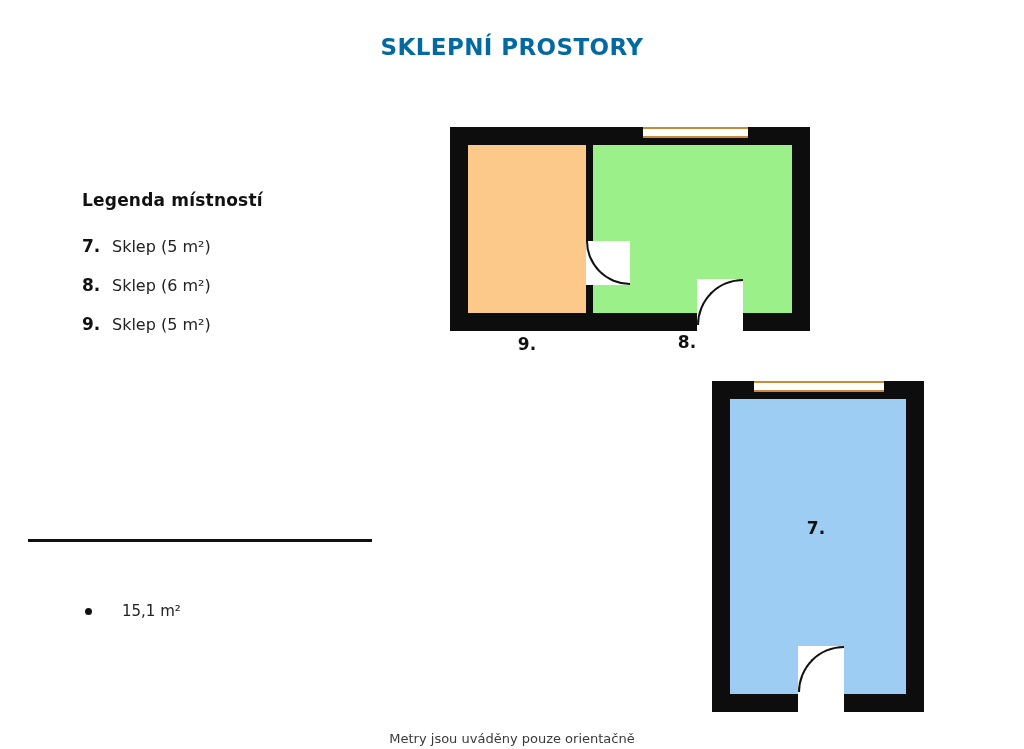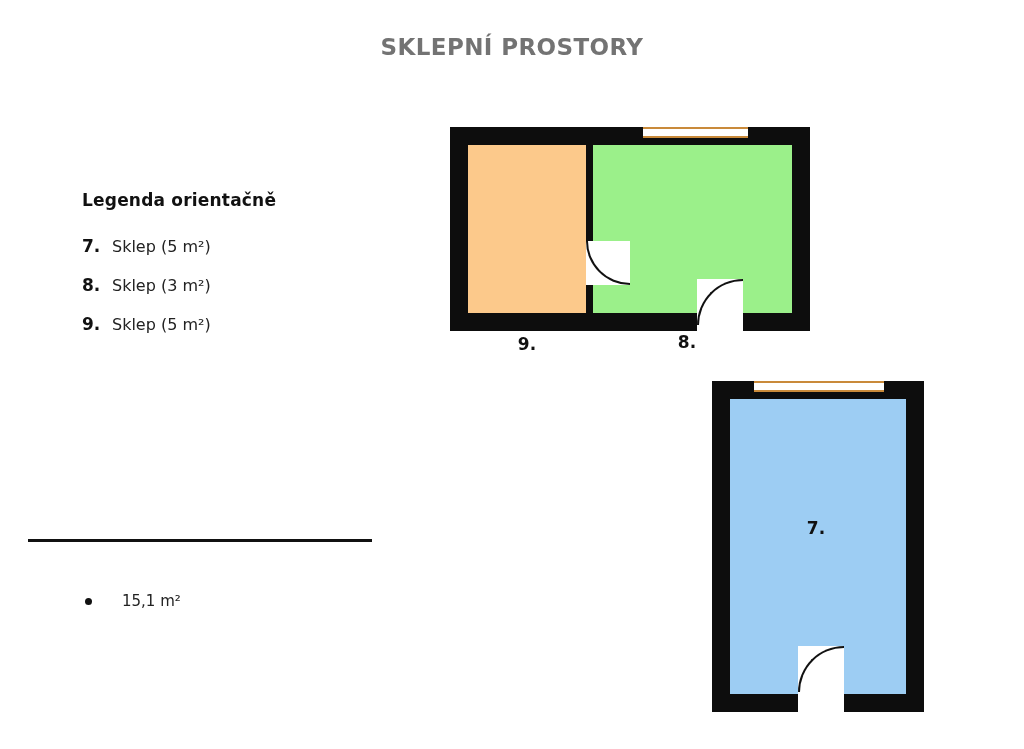--- a/index.html
+++ b/index.html
@@ -26,21 +26,21 @@
   .title {
     position: absolute;
     left: 0;
     top: 34px;
     width: 1024px;
     text-align: center;
     font-family: "DejaVu Sans", sans-serif;
     font-weight: bold;
     font-size: 23px;
     letter-spacing: 0.4px;
-    color: #737373;
+    color: #0369a1;
   }
 
   
   .legend {
     position: absolute;
     left: 82px;
     top: 190px;
     width: 330px;
   }
   .legend-title {
@@ -86,21 +86,21 @@
   }
   .total-title {
     font-weight: bold;
     font-size: 17px;
     color: #111111;
     letter-spacing: 0.2px;
   }
   .total-row {
     display: flex;
     align-items: center;
-    margin-top: 30px;
+    margin-top: 40px;
   }
   .bullet {
     width: 7px;
     height: 7px;
     border-radius: 50%;
     background: #111111;
     margin-left: 3px;
     margin-right: 30px;
     flex: 0 0 7px;
   }
@@ -270,29 +270,29 @@
   }
 </style>
 </head>
 <body>
 
 <div id="page">
 
   <div class="title">SKLEPNÍ PROSTORY</div>
 
   <div class="legend">
-    <div class="legend-title">Legenda orientačně</div>
+    <div class="legend-title">Legenda místností</div>
 
     <div class="legend-row">
       <span class="legend-num">7.</span>
       <span class="legend-label">Sklep (5 m²)</span>
     </div>
     <div class="legend-row">
       <span class="legend-num">8.</span>
-      <span class="legend-label">Sklep (3 m²)</span>
+      <span class="legend-label">Sklep (6 m²)</span>
     </div>
     <div class="legend-row">
       <span class="legend-num">9.</span>
       <span class="legend-label">Sklep (5 m²)</span>
     </div>
   </div>
 
   <div class="divider"></div>
 
   <div class="total">
@@ -324,14 +324,15 @@
 
     <div id="window-lower"></div>
 
     <div class="door-arc" id="door-7-entry">
       <div class="arc"></div>
     </div>
 
     <div class="room-label" style="left:104px; top:147px;">7.</div>
   </div>
 
+  <div class="footnote">Metry jsou uváděny pouze orientačně</div>
 
 </div>
 
 </body></html>

